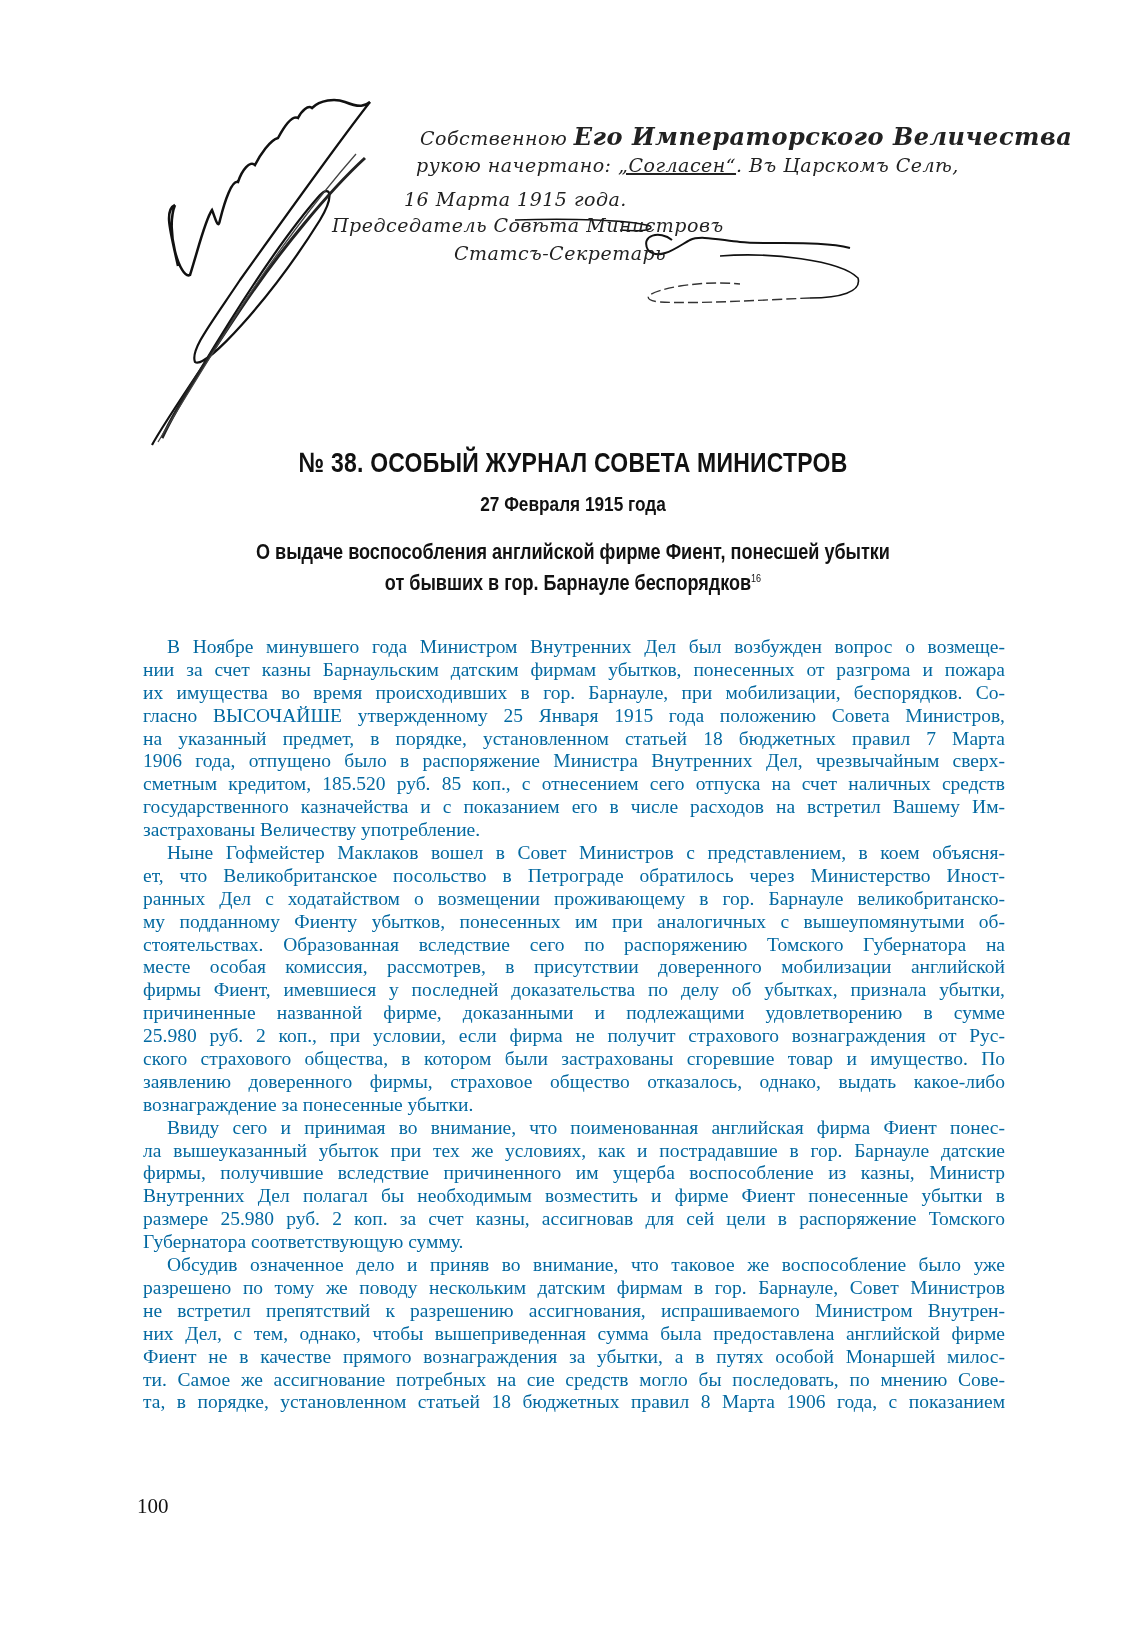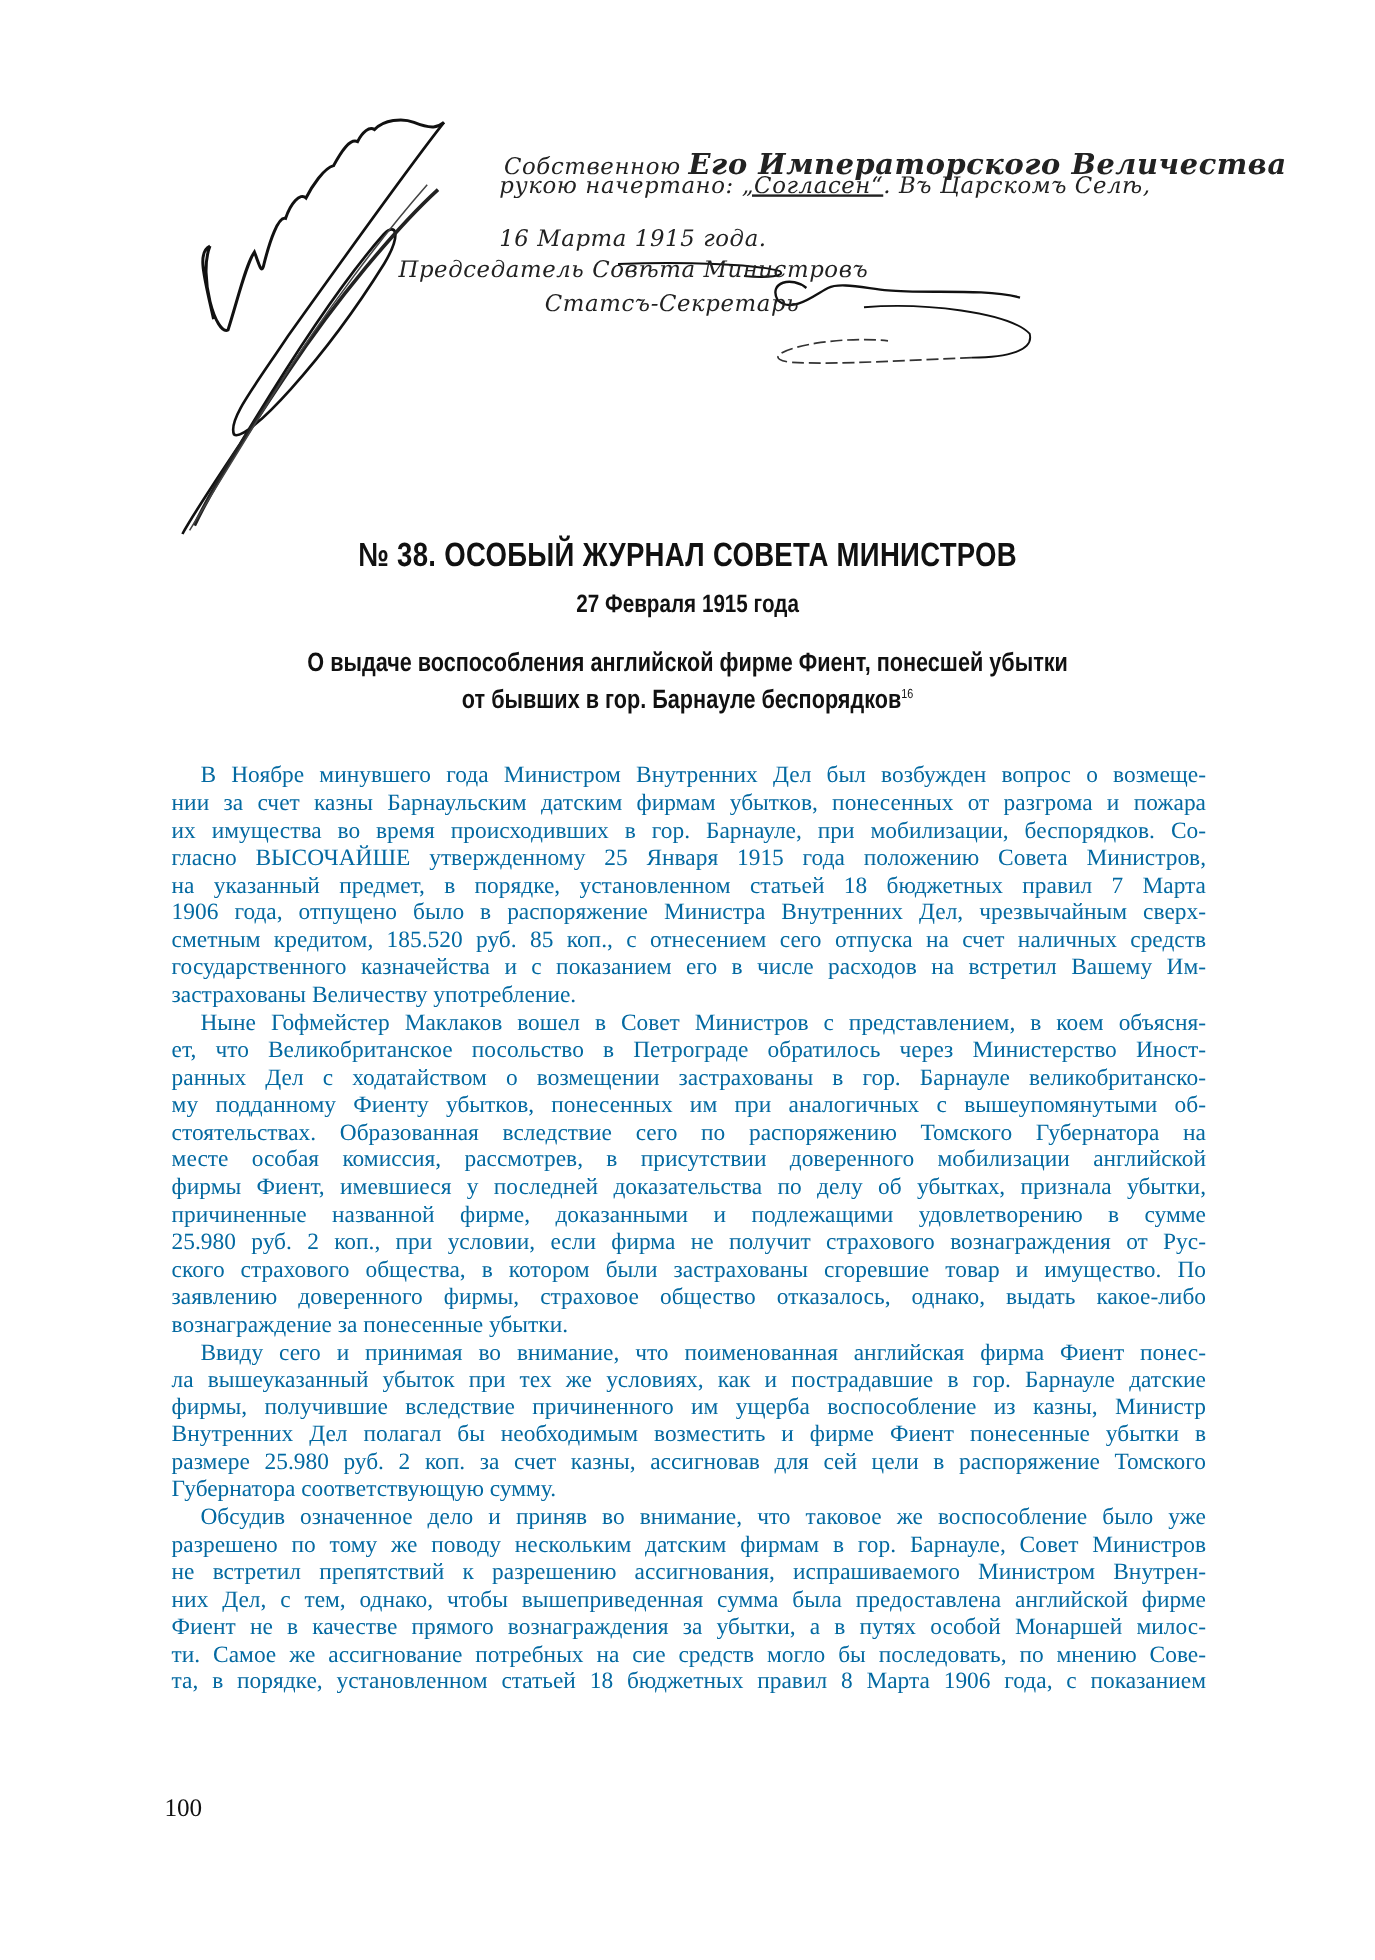--- a/index.html
+++ b/index.html
@@ -43,25 +43,25 @@
       <path d="M600 186 C650 182, 720 190, 738 208 C742 222, 720 228, 690 228" fill="none" stroke="#111" stroke-width="1.6"></path>
       <path d="M690 228 C640 230, 580 234, 540 232 C520 230, 525 222, 560 216 C580 213, 600 212, 620 214" fill="none" stroke="#333" stroke-width="1.4" stroke-dasharray="10 4"></path>
 
       <path d="M395 150 C450 148, 510 150, 530 156 C535 160, 520 162, 500 160" fill="none" stroke="#111" stroke-width="1.6"></path>
     </svg>
 
     <div class="hw" style="left:300px; top:52px;">
       <span>Собственною</span>
       <span class="big" style="font-size:24px;font-weight:bold;">Его Императорского Величества</span>
     </div>
-    <div class="hw" style="left:296px; top:74px;">
+    <div class="hw" style="left:296px; top:84px;">
       <span>рукою начертано:</span>
       <span class="hw-underline">„Согласен“</span><span>. Въ Царскомъ Селѣ,</span>
     </div>
-    <div class="hw" style="left:296px; top:118px;">16 Марта 1915 года.</div>
+    <div class="hw" style="left:284px; top:118px;">16 Марта 1915 года.</div>
     <div class="hw" style="left:212px; top:144px;">Председатель Совѣта Министровъ</div>
     <div class="hw" style="left:310px; top:172px;margin-left:24px;">Статсъ-Секретарь</div>
   </div>
 
   <div class="title t1">№ 38. ОСОБЫЙ ЖУРНАЛ СОВЕТА МИНИСТРОВ</div>
   <div class="title t2">27 Февраля 1915 года</div>
   <div class="title t3">О выдаче воспособления английской фирме Фиент, понесшей убытки</div>
   <div class="title t4">
     <span>от бывших в гор. Барнауле беспорядков</span><span class="sup">16</span>
   </div>
@@ -71,21 +71,21 @@
     <span class="line">нии за счет казны Барнаульским датским фирмам убытков, понесенных от разгрома и пожара</span>
     <span class="line">их имущества во время происходивших в гор. Барнауле, при мобилизации, беспорядков. Со-</span>
     <span class="line">гласно ВЫСОЧАЙШЕ утвержденному 25 Января 1915 года положению Совета Министров,</span>
     <span class="line">на указанный предмет, в порядке, установленном статьей 18 бюджетных правил 7 Марта</span>
     <span class="line">1906 года, отпущено было в распоряжение Министра Внутренних Дел, чрезвычайным сверх-</span>
     <span class="line">сметным кредитом, 185.520 руб. 85 коп., с отнесением сего отпуска на счет наличных средств</span>
     <span class="line">государственного казначейства и с показанием его в числе расходов на встретил Вашему Им-</span>
     <span class="line last">застрахованы Величеству употребление.</span>
     <span class="line indent">Ныне Гофмейстер Маклаков вошел в Совет Министров с представлением, в коем объясня-</span>
     <span class="line">ет, что Великобританское посольство в Петрограде обратилось через Министерство Иност-</span>
-    <span class="line">ранных Дел с ходатайством о возмещении застрахованы в гор. Барнауле великобританско-</span>
+    <span class="line">ранных Дел с ходатайством о возмещении проживающему в гор. Барнауле великобританско-</span>
     <span class="line">му подданному Фиенту убытков, понесенных им при аналогичных с вышеупомянутыми об-</span>
     <span class="line">стоятельствах. Образованная вследствие сего по распоряжению Томского Губернатора на</span>
     <span class="line">месте особая комиссия, рассмотрев, в присутствии доверенного мобилизации английской</span>
     <span class="line">фирмы Фиент, имевшиеся у последней доказательства по делу об убытках, признала убытки,</span>
     <span class="line">причиненные названной фирме, доказанными и подлежащими удовлетворению в сумме</span>
     <span class="line">25.980 руб. 2 коп., при условии, если фирма не получит страхового вознаграждения от Рус-</span>
     <span class="line">ского страхового общества, в котором были застрахованы сгоревшие товар и имущество. По</span>
     <span class="line">заявлению доверенного фирмы, страховое общество отказалось, однако, выдать какое-либо</span>
     <span class="line last">вознаграждение за понесенные убытки.</span>
     <span class="line indent">Ввиду сего и принимая во внимание, что поименованная английская фирма Фиент понес-</span>

